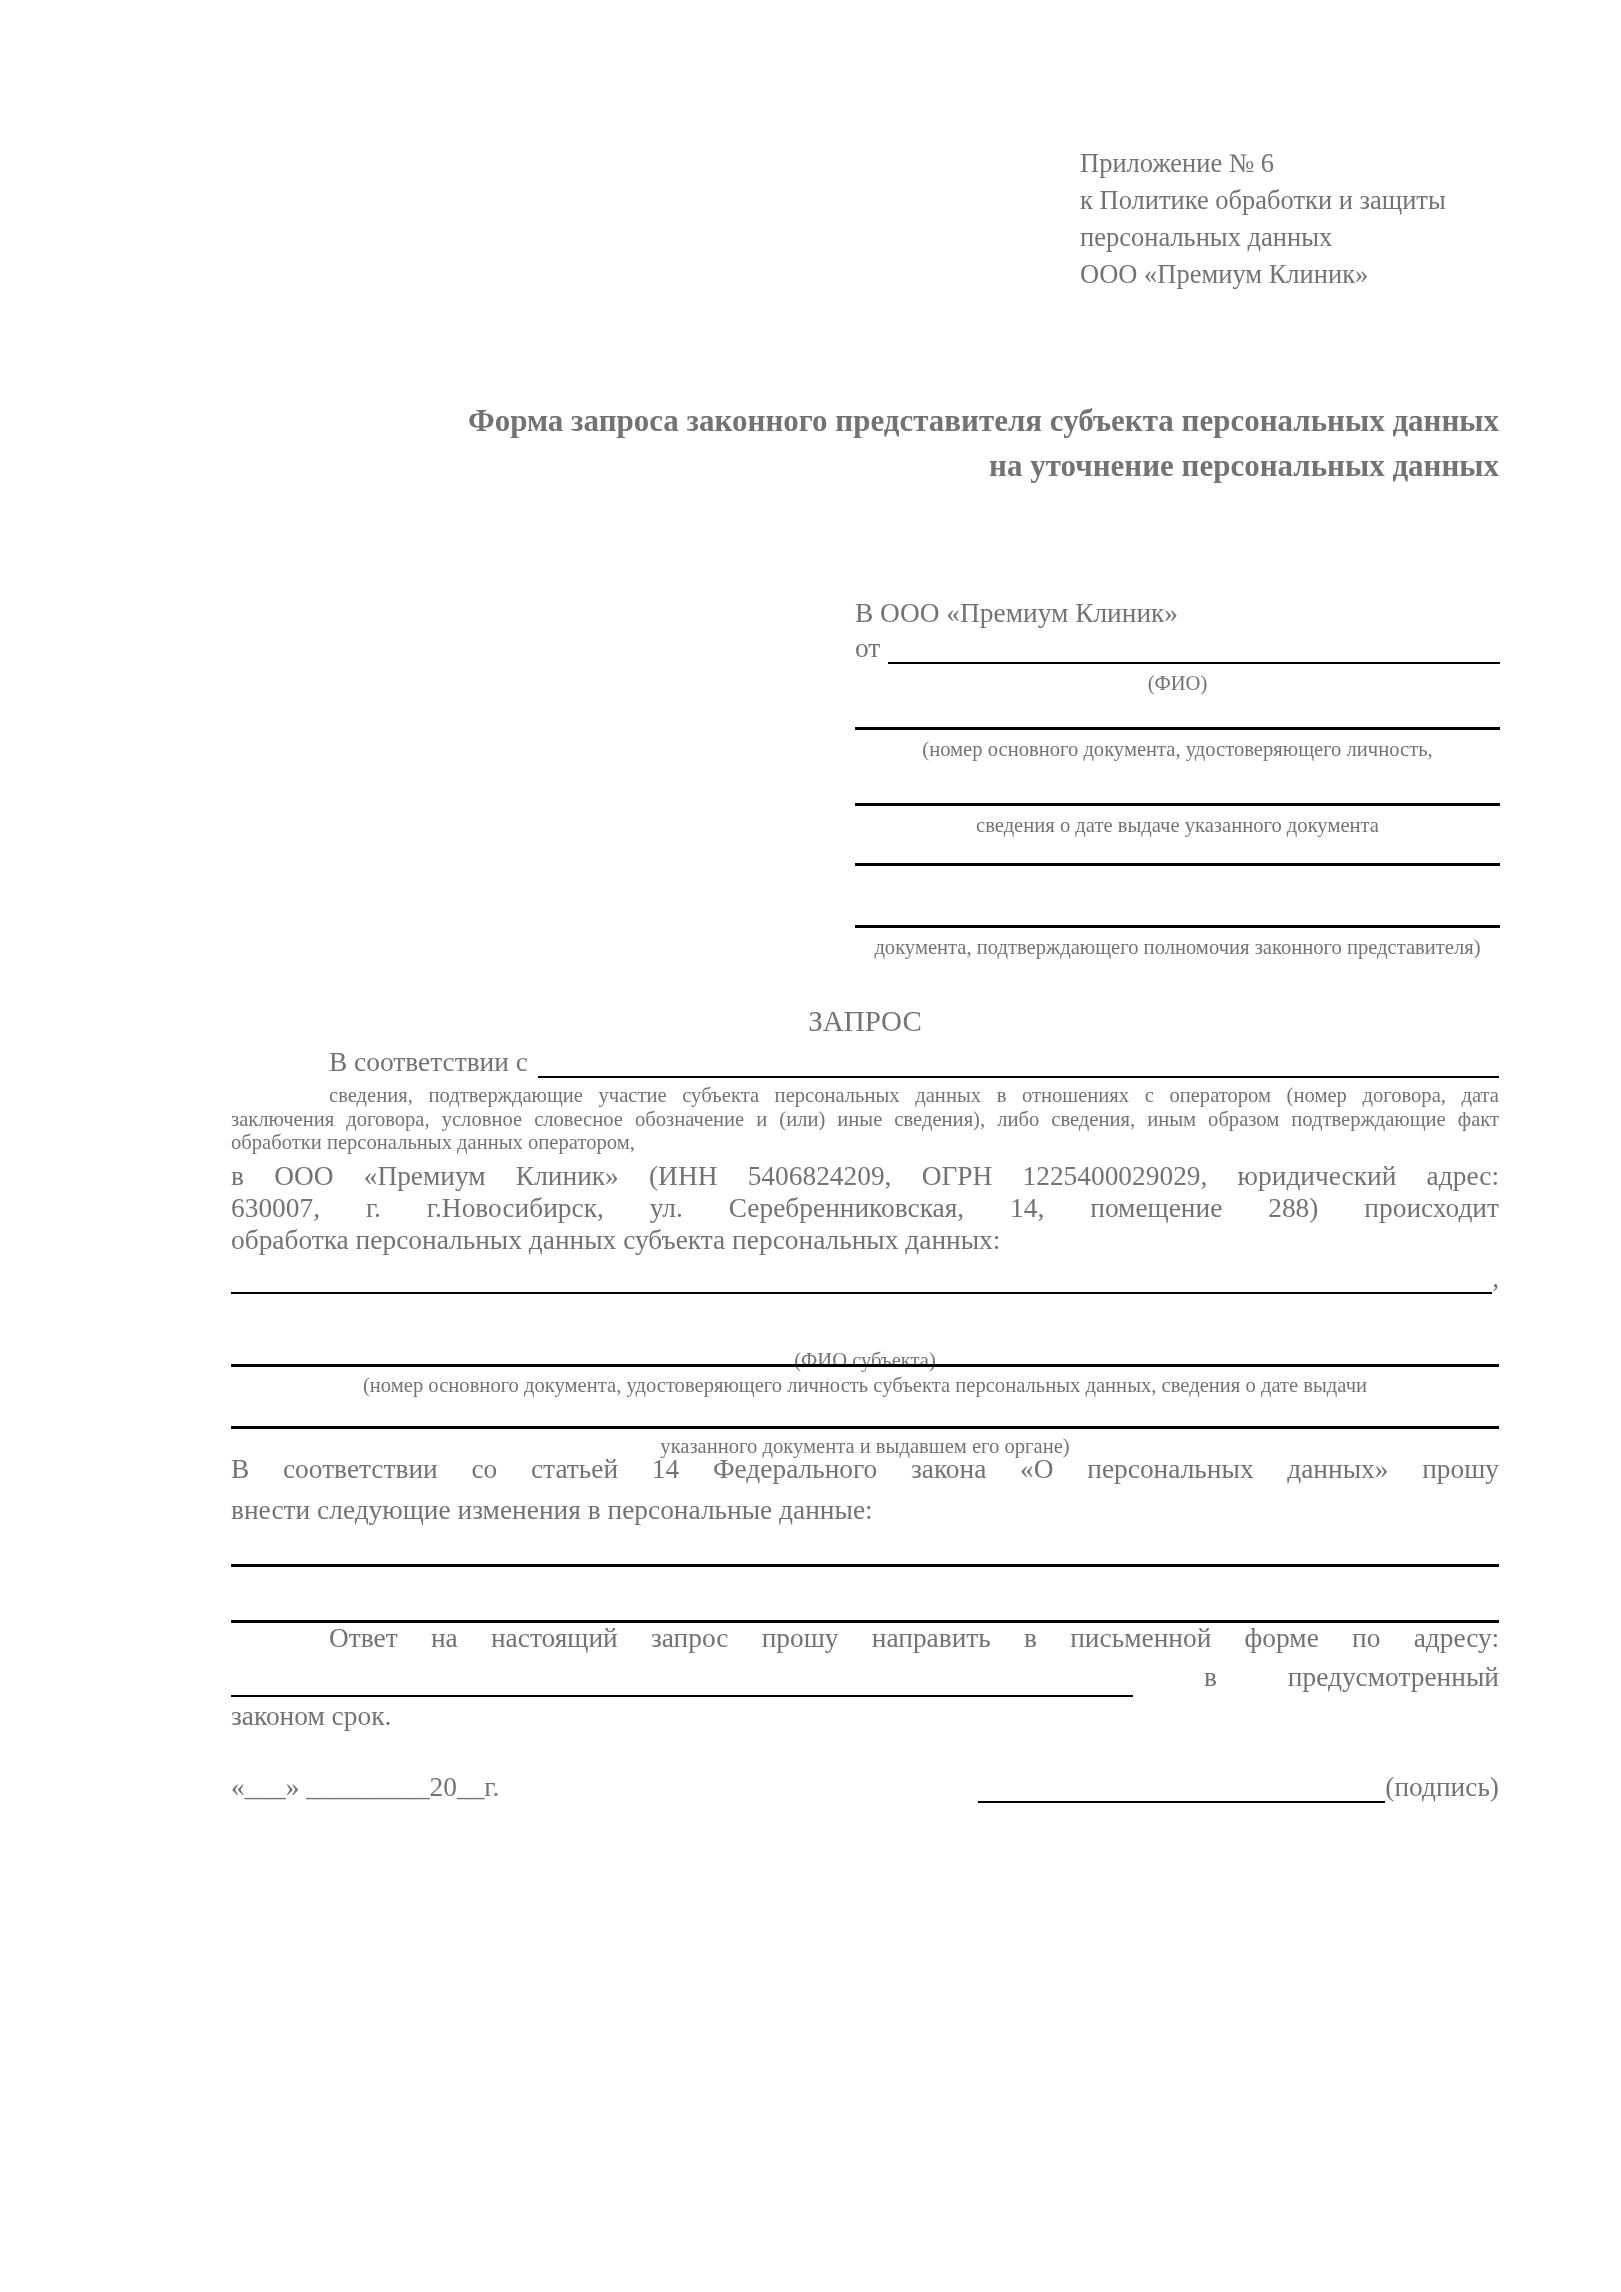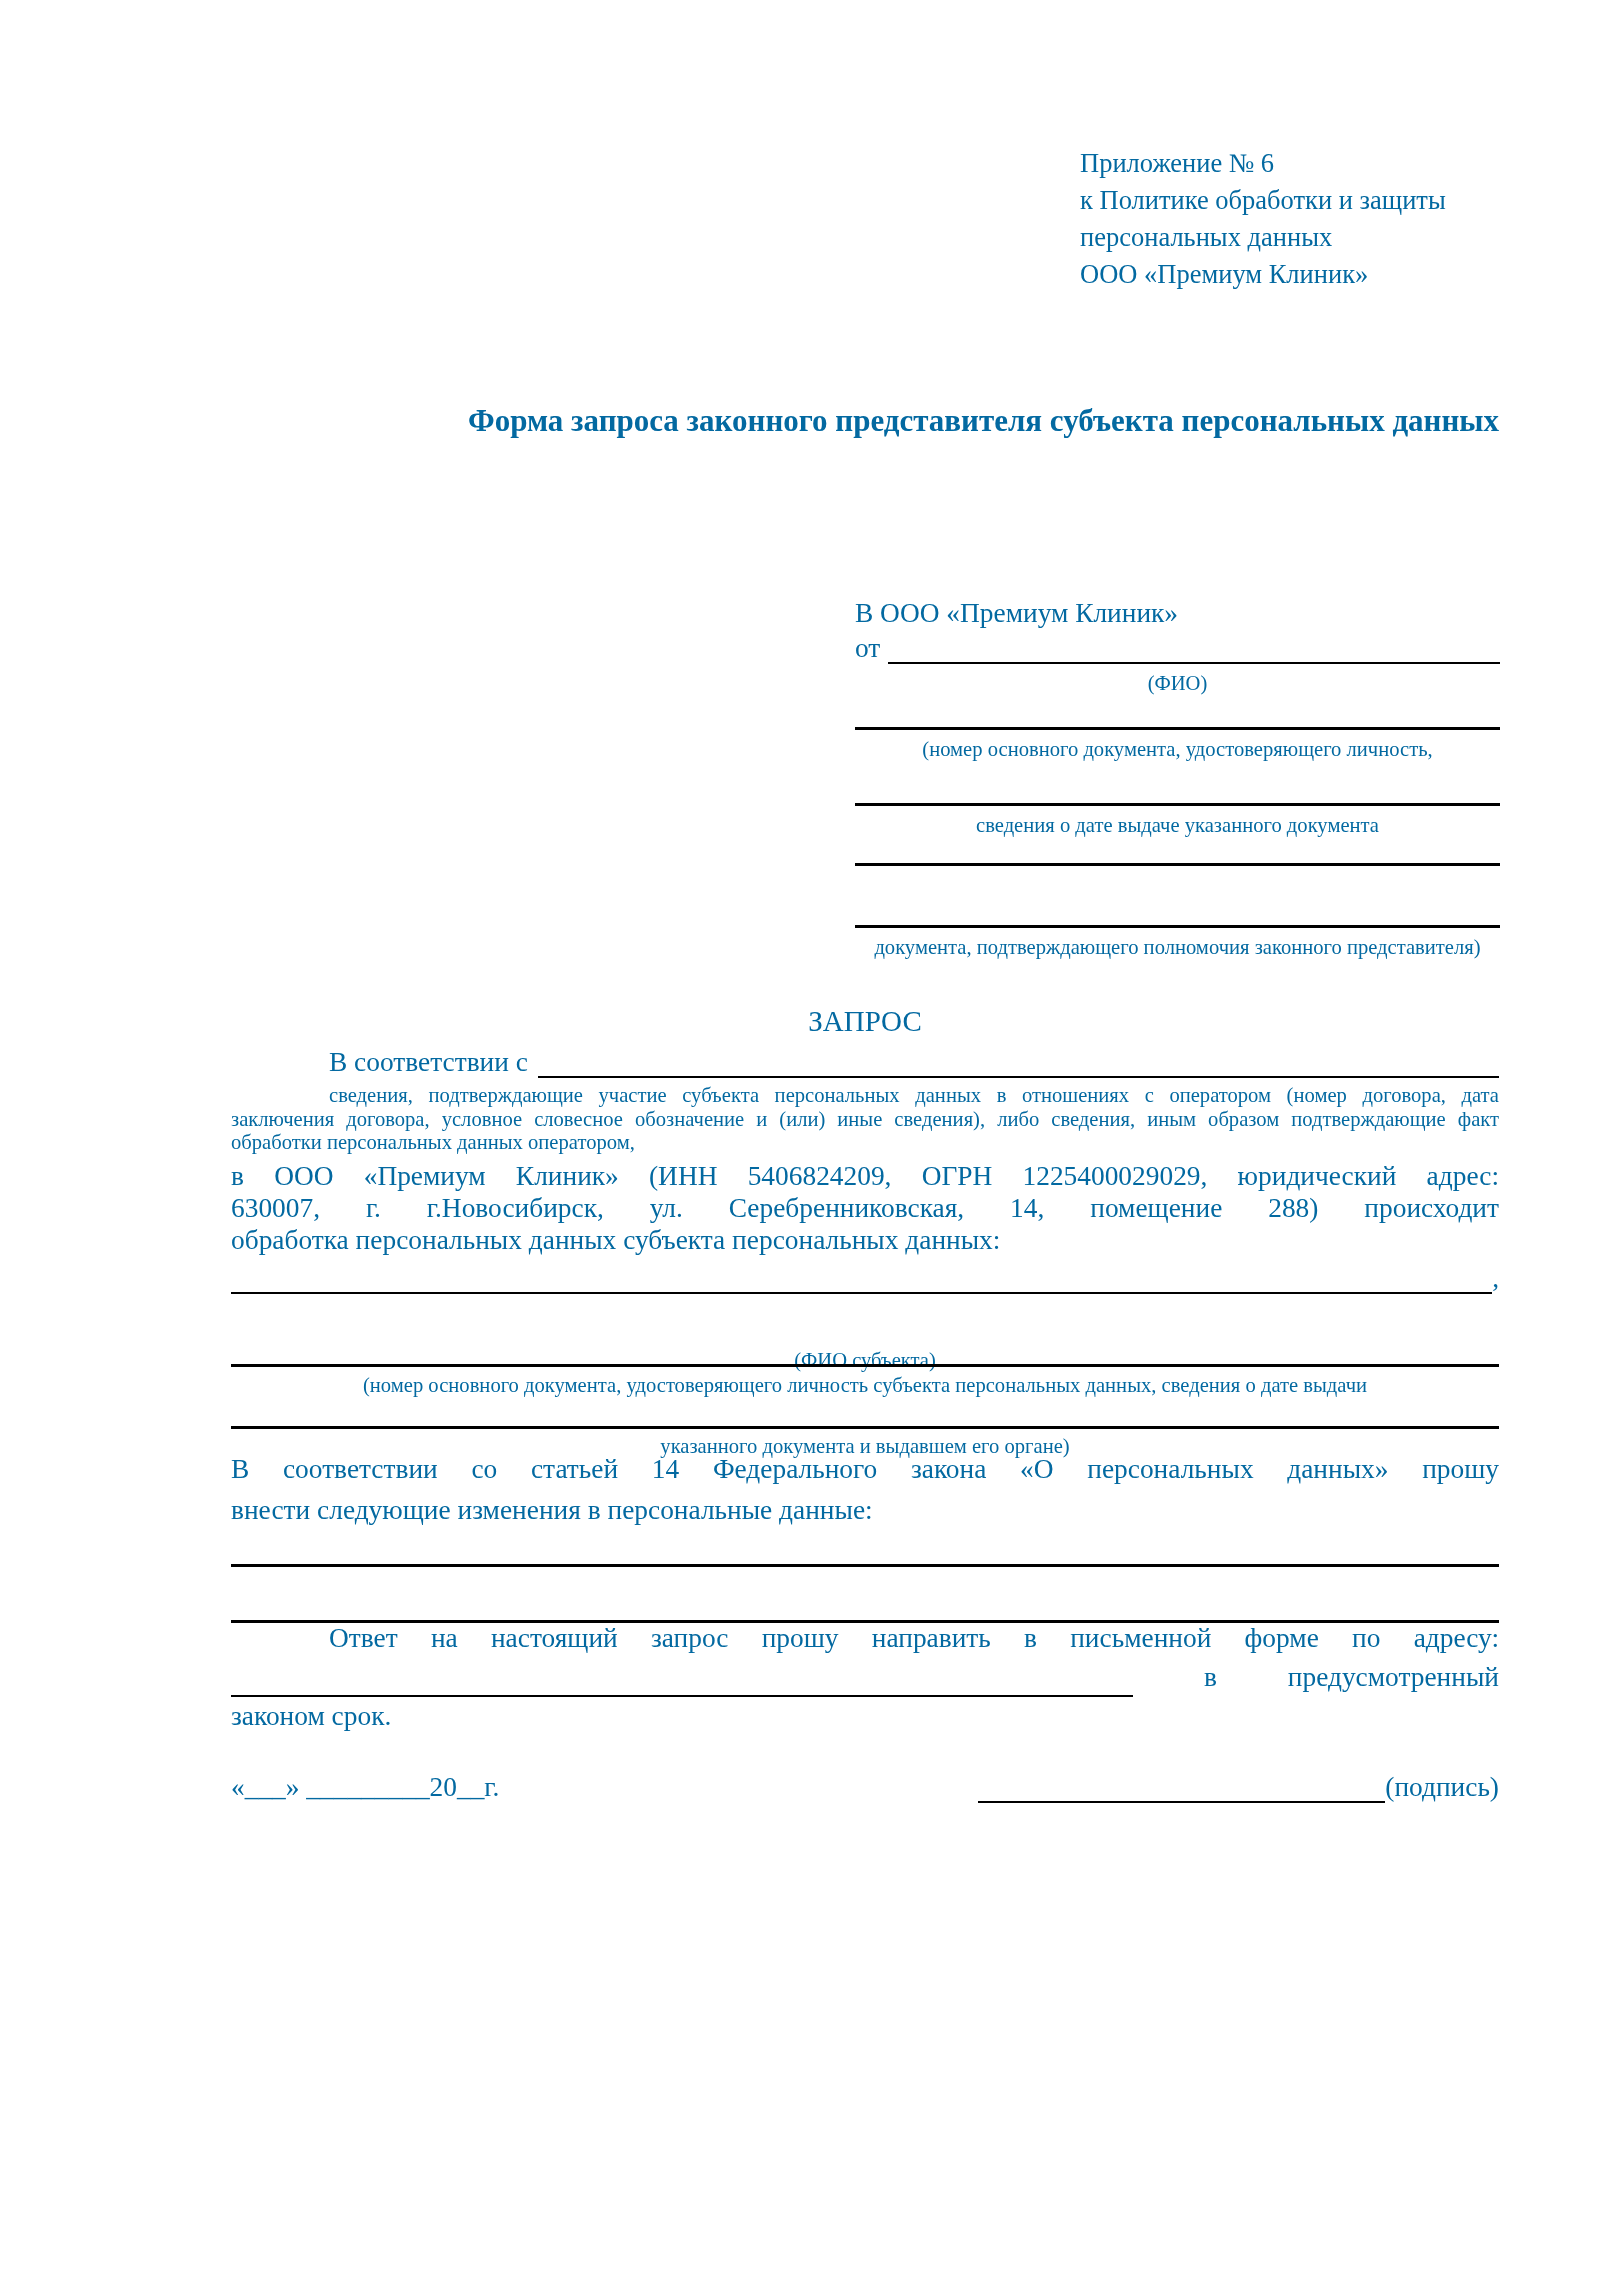--- a/index.html
+++ b/index.html
@@ -1,21 +1,21 @@
 <!DOCTYPE html>
 <html><head>
 <meta charset="utf-8">
 <title>Document</title>
 <style>
   html,body{margin:0;padding:0;background:#888;}
   .page{
     position:relative;
     width:1621px;height:2293px;
     background:#ffffff;
-    color:#0369a1;
+    color:#737373;
     font-family:"Liberation Serif","DejaVu Serif",serif;
     overflow:hidden;
     margin:0 auto;
   }
   .abs{position:absolute;}
   
   .annex{left:1080px;top:145px;width:431px;font-size:26.5px;line-height:37px;}
   
   .doc-title{left:231px;top:398px;width:1268px;text-align:right;font-weight:bold;font-size:31px;line-height:45px;}
   
@@ -64,20 +64,21 @@
 
   <div class="abs annex">
     <div>Приложение № 6</div>
     <div>к Политике обработки и защиты</div>
     <div>персональных данных</div>
     <div>ООО «Премиум Клиник»</div>
   </div>
 
   <div class="abs doc-title">
     <div>Форма запроса законного представителя субъекта персональных данных</div>
+    <div>на уточнение персональных данных</div>
   </div>
 
   <div class="abs addressee">
     <div class="addr-to">В ООО «Премиум Клиник»</div>
     <div class="addr-from">
       <span class="lbl">от</span>
       <span class="uline flex1"></span>
     </div>
     <div class="a-cap cap" style="top:73px;">(ФИО)</div>
 

